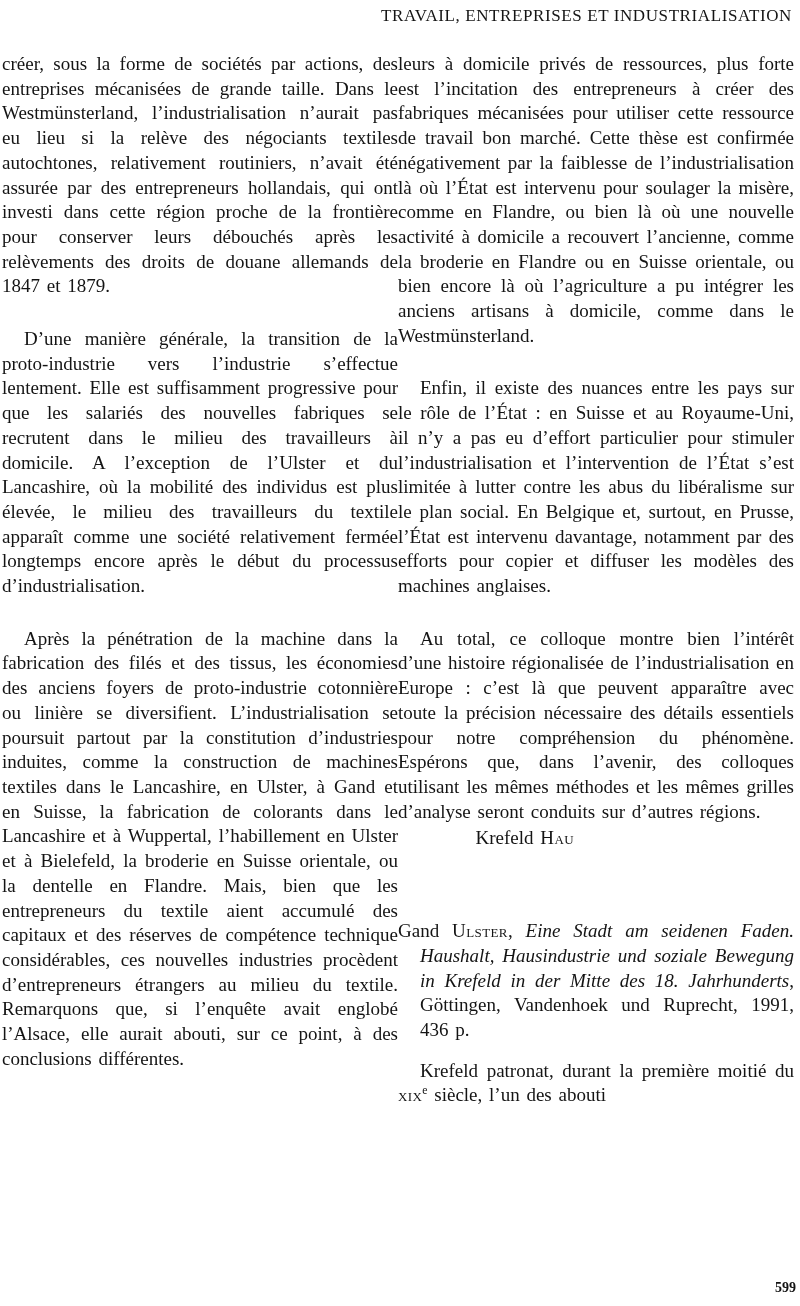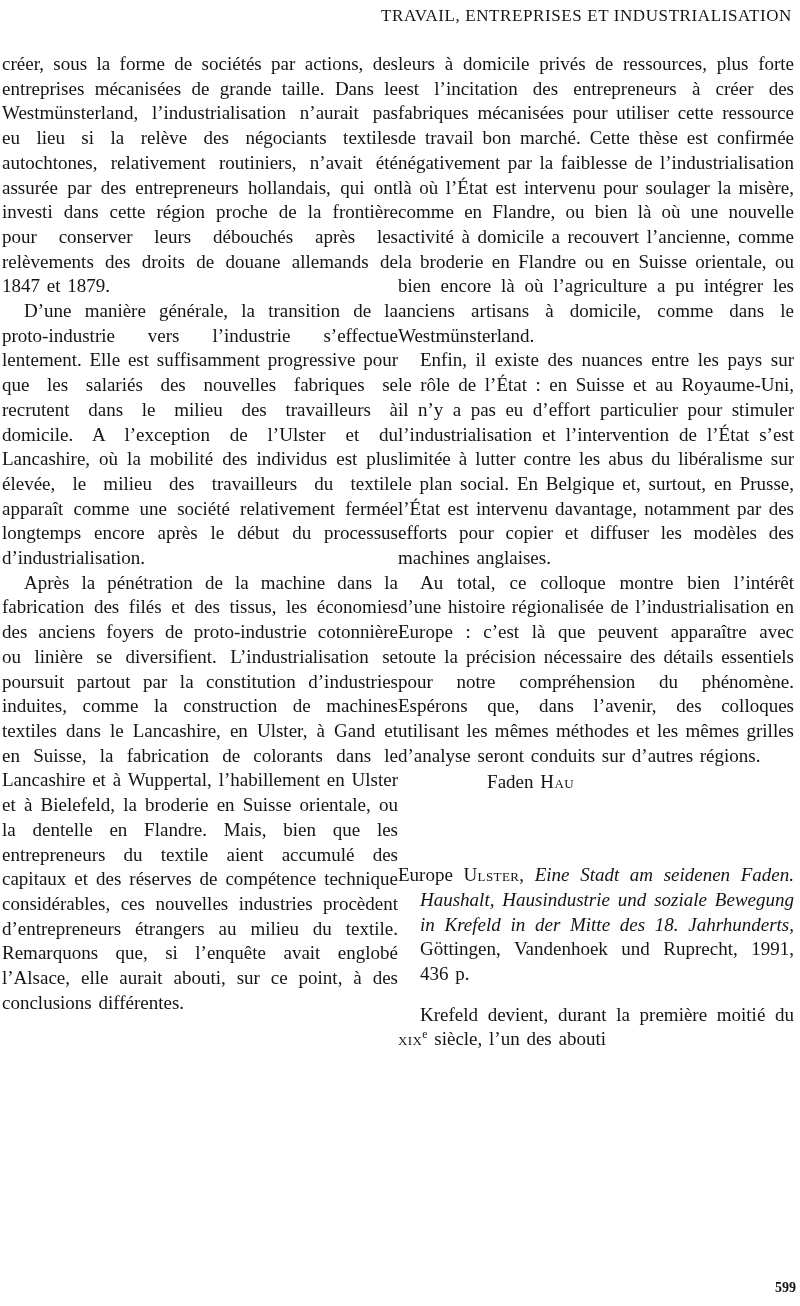--- a/index.html
+++ b/index.html
@@ -35,20 +35,21 @@
     font-size: 19px;
     line-height: 24.7px;
     text-align: justify;
     word-spacing: 2px;
   }
   .col p {
     margin: 0;
   }
   p.indent {
     text-indent: 22px;
+    margin-top: 28px;
   }
   .sc {
     font-variant: small-caps;
     letter-spacing: 0.4px;
   }
   .italic {
     font-style: italic;
   }
   .signature {
     margin-top: 2px !important;
@@ -89,24 +90,24 @@
       <p>créer, sous la forme de sociétés par actions, des entreprises mécanisées de grande taille. Dans le Westmünsterland, l’industrialisation n’aurait pas eu lieu si la relève des négociants textiles autochtones, relativement routiniers, n’avait été assurée par des entrepreneurs hollandais, qui ont investi dans cette région proche de la frontière pour conserver leurs débouchés après les relèvements des droits de douane allemands de 1847 et 1879.</p>
       <p class="indent">D’une manière générale, la transition de la proto-industrie vers l’industrie s’effectue lentement. Elle est suffisamment progressive pour que les salariés des nouvelles fabriques se recrutent dans le milieu des travailleurs à domicile. A l’exception de l’Ulster et du Lancashire, où la mobilité des individus est plus élevée, le milieu des travailleurs du textile apparaît comme une société relativement fermée longtemps encore après le début du processus d’industrialisation.</p>
       <p class="indent">Après la pénétration de la machine dans la fabrication des filés et des tissus, les économies des anciens foyers de proto-industrie cotonnière ou linière se diversifient. L’industrialisation se poursuit partout par la constitution d’industries induites, comme la construction de machines textiles dans le Lancashire, en Ulster, à Gand et en Suisse, la fabrication de colorants dans le Lancashire et à Wuppertal, l’habillement en Ulster et à Bielefeld, la broderie en Suisse orientale, ou la dentelle en Flandre. Mais, bien que les entrepreneurs du textile aient accumulé des capitaux et des réserves de compétence technique considérables, ces nouvelles industries procèdent d’entrepreneurs étrangers au milieu du textile. Remarquons que, si l’enquête avait englobé l’Alsace, elle aurait abouti, sur ce point, à des conclusions différentes.</p>
     </div>
 
     <div class="col">
       <p>leurs à domicile privés de ressources, plus forte est l’incitation des entrepreneurs à créer des fabriques mécanisées pour utiliser cette ressource de travail bon marché. Cette thèse est confirmée négativement par la faiblesse de l’industrialisation là où l’État est intervenu pour soulager la misère, comme en Flandre, ou bien là où une nouvelle activité à domicile a recouvert l’ancienne, comme la broderie en Flandre ou en Suisse orientale, ou bien encore là où l’agriculture a pu intégrer les anciens artisans à domicile, comme dans le Westmünsterland.</p>
       <p class="indent">Enfin, il existe des nuances entre les pays sur le rôle de l’État : en Suisse et au Royaume-Uni, il n’y a pas eu d’effort particulier pour stimuler l’industrialisation et l’intervention de l’État s’est limitée à lutter contre les abus du libéralisme sur le plan social. En Belgique et, surtout, en Prusse, l’État est intervenu davantage, notamment par des efforts pour copier et diffuser les modèles des machines anglaises.</p>
       <p class="indent">Au total, ce colloque montre bien l’intérêt d’une histoire régionalisée de l’industrialisation en Europe : c’est là que peuvent apparaître avec toute la précision nécessaire des détails essentiels pour notre compréhension du phénomène. Espérons que, dans l’avenir, des colloques utilisant les mêmes méthodes et les mêmes grilles d’analyse seront conduits sur d’autres régions.</p>
 
-      <p class="signature"><span>Faden </span><span class="sc">Hau</span></p>
+      <p class="signature"><span>Krefeld </span><span class="sc">Hau</span></p>
 
-      <p class="review"><span>Europe </span><span class="sc">Ulster</span><span>, </span><span class="italic">Eine Stadt am seidenen Faden. Haushalt, Hausindustrie und soziale Bewegung in Krefeld in der Mitte des 18. Jahrhunderts</span><span>, </span><span>Göttingen, Vandenhoek und Ruprecht, 1991, 436 p.</span></p>
+      <p class="review"><span>Gand </span><span class="sc">Ulster</span><span>, </span><span class="italic">Eine Stadt am seidenen Faden. Haushalt, Hausindustrie und soziale Bewegung in Krefeld in der Mitte des 18. Jahrhunderts</span><span>, </span><span>Göttingen, Vandenhoek und Ruprecht, 1991, 436 p.</span></p>
 
-      <p class="indent closing"><span>Krefeld devient, durant la première moitié du </span><span class="sc">xix</span><sup>e</sup><span> siècle, l’un des abouti</span></p>
+      <p class="indent closing"><span>Krefeld patronat, durant la première moitié du </span><span class="sc">xix</span><sup>e</sup><span> siècle, l’un des abouti</span></p>
     </div>
 
   </div>
 
   <div class="page-number">599</div>
 
 </div>
 
 </body></html>

